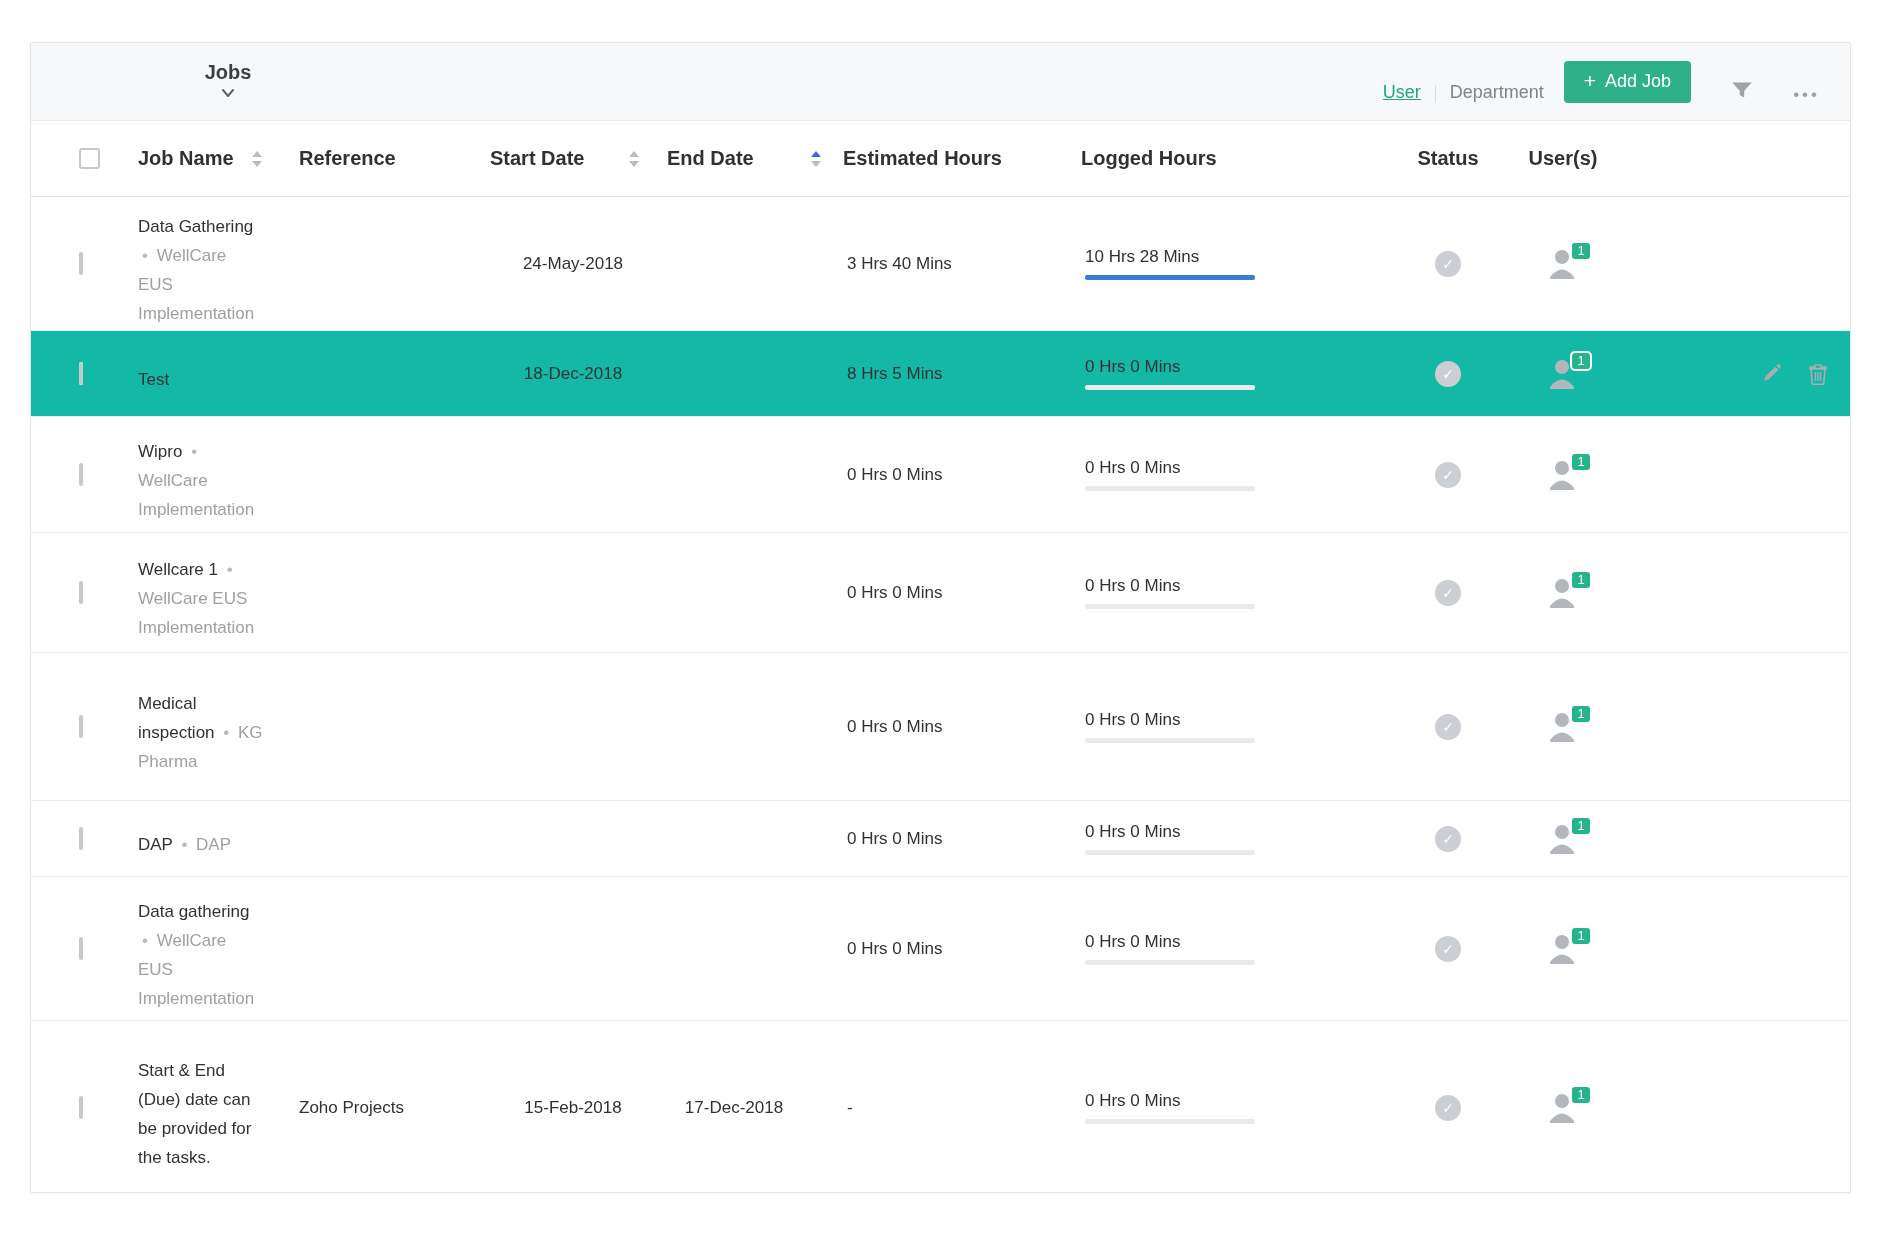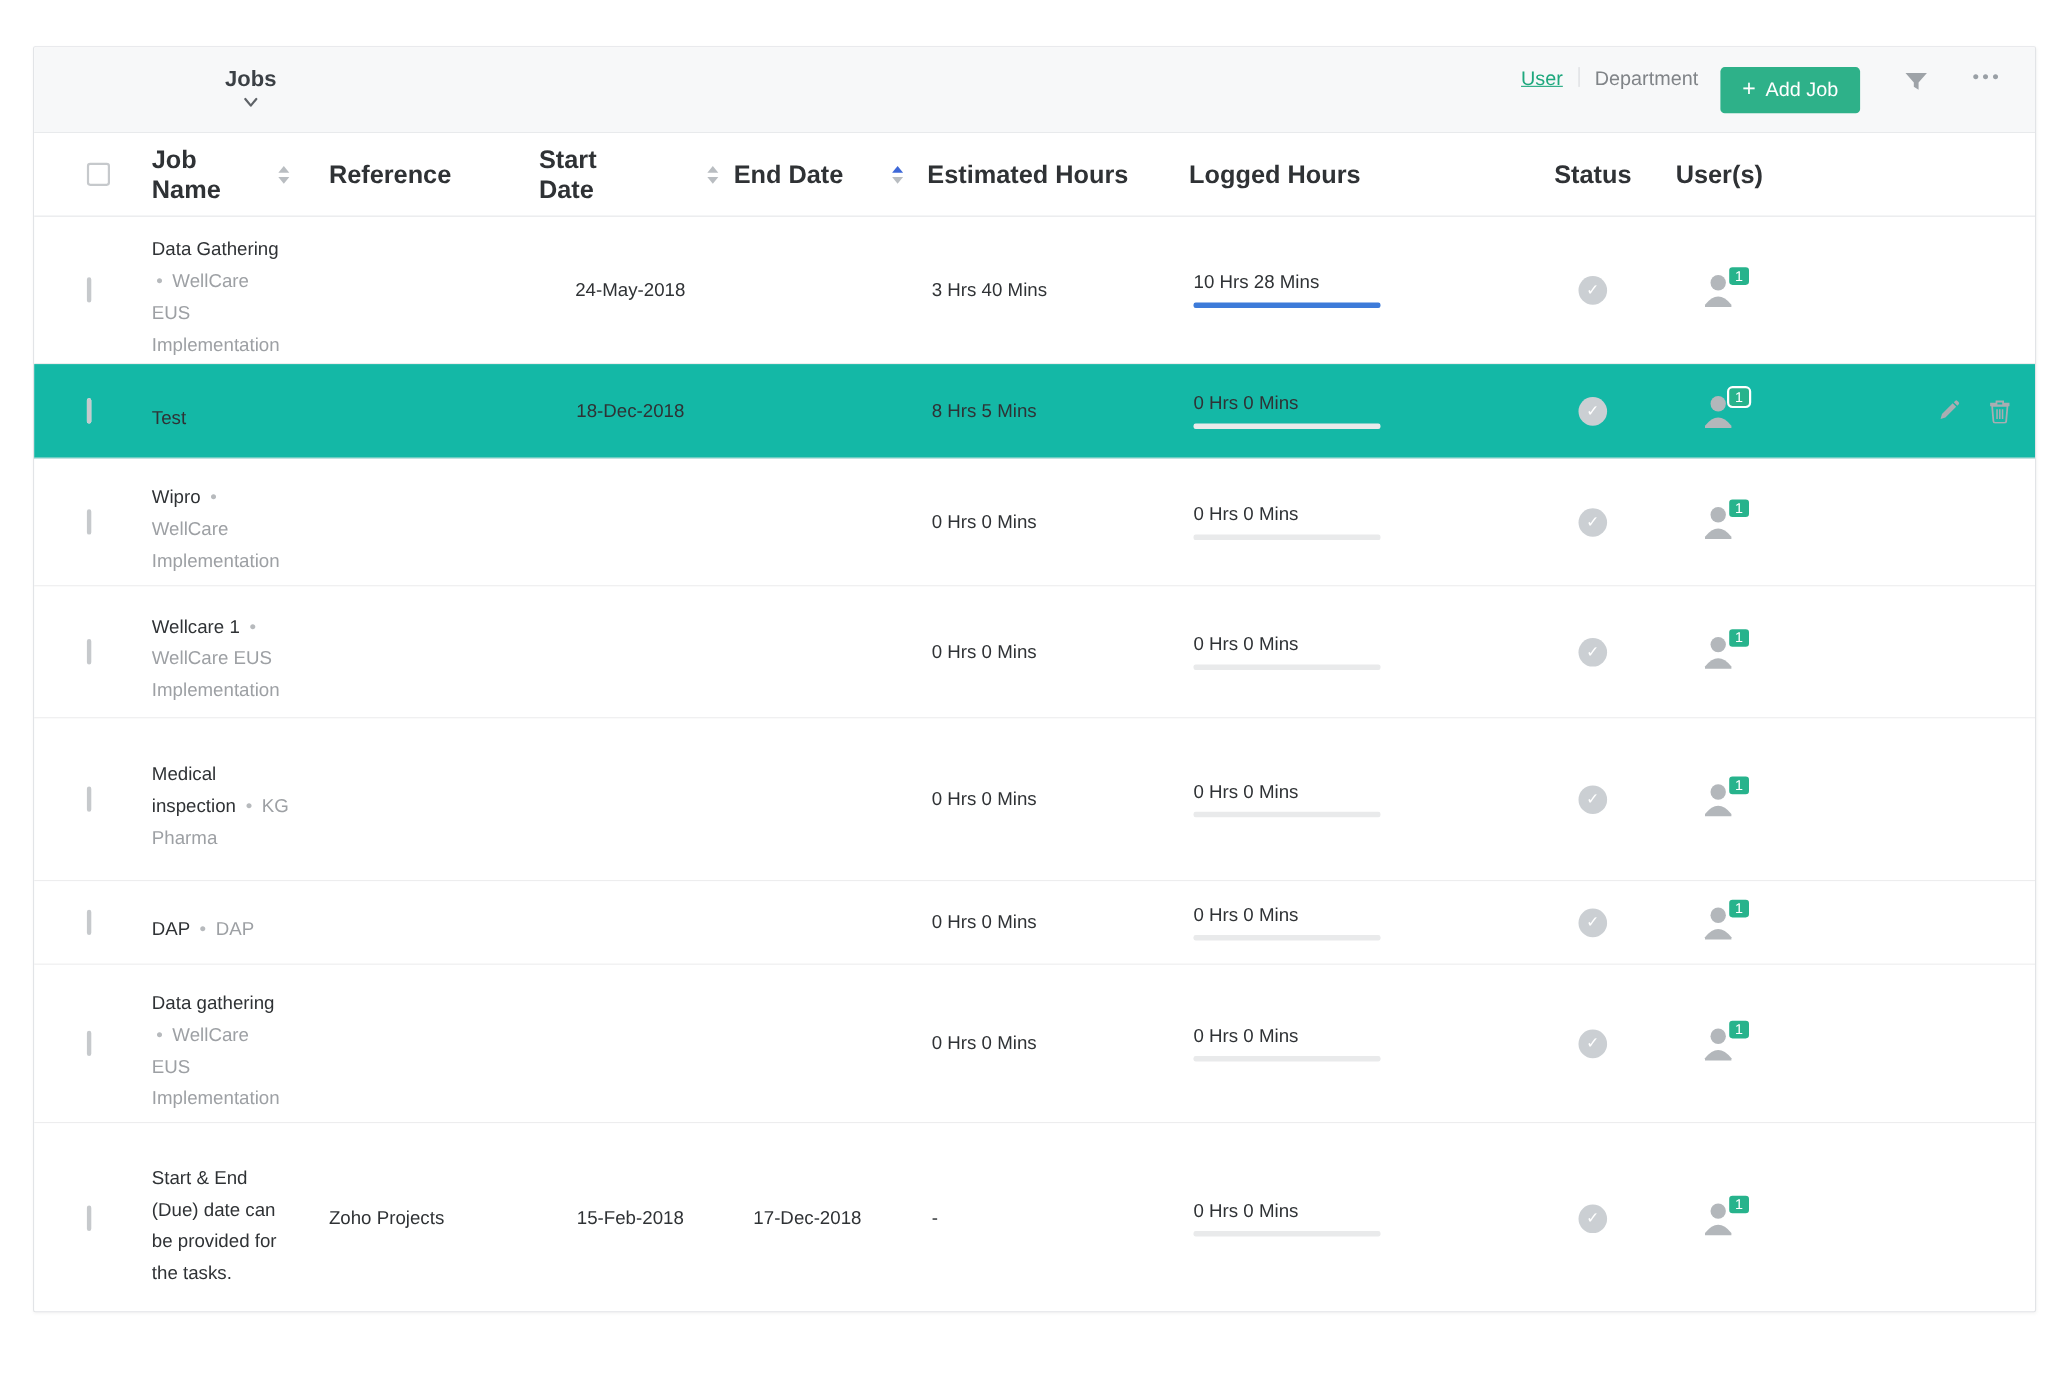--- a/index.html
+++ b/index.html
@@ -8,37 +8,37 @@
   .panel { position:absolute; left:30px; top:42px; width:1821px; height:1151px;
     background:#fff; border:1px solid #e2e4e7; border-radius:2px;
     box-shadow:0 1px 3px rgba(0,0,0,.04); overflow:hidden; }
 
   
   .topbar { height:78px; background:#f7f8f9; border-bottom:1px solid #e8eaec;
     display:flex; align-items:center; padding:0 30px 0 36px; }
   .title-wrap { display:flex; align-items:center; justify-content:space-between; width:322px;flex-direction:column; }
   .page-title { font-size:20px; font-weight:700; color:#3b4045; }
   .chev { width:18px; height:18px; }
-  .right-group { margin-left:auto; display:flex; align-items:flex-start; }
+  .right-group { margin-left:auto; display:flex; align-items:flex-end; }
   .toggle-link { font-size:18px; color:#1fa87e; text-decoration:underline; cursor:pointer; }
   .toggle-divider { width:1px; height:18px; background:#d8dadd; margin:0 14px; }
   .toggle-plain { font-size:18px; color:#808488; cursor:pointer; }
   .add-btn { margin-left:20px; height:42px; padding:0 20px; background:#2eb189; color:#fff;
     border:none; border-radius:4px; font-size:18px; display:flex; align-items:center; gap:9px;
     cursor:pointer; font-family:inherit; }
   .add-plus { font-size:21px; font-weight:400; line-height:1; position:relative; top:-1px; }
   .icon-btn { margin-left:38px; background:none; border:none; cursor:pointer; padding:0;
     display:flex; align-items:center; }
   .more-dots { color:#9aa0a6; font-size:17px; letter-spacing:3px; line-height:1; }
 
   
   .grid { display:grid; grid-template-columns:72px 160px 150px 240px 190px 230px 290px 150px 120px 1fr;
     align-items:center; }
   .thead { height:76px; border-bottom:1px solid #e4e6e8; background:#fff;
-    font-weight:700; font-size:23px; color:#2f3235; }
+    font-weight:700; font-size:20px; color:#2f3235; }
   .th { display:flex; align-items:center; }
   .th-job { padding-left:35px; gap:18px; }
   .th-ref { padding-left:36px; }
   .th-start { padding-left:77px; gap:45px; }
   .th-end { padding-left:14px; }
   .th-end .sort { margin-left:auto; margin-right:22px; }
   .th-est { padding-left:0; }
   .th-log { padding-left:8px; }
   .th-status { justify-content:center; padding-left:20px; }
   .th-users { justify-content:center; padding-right:20px; }

